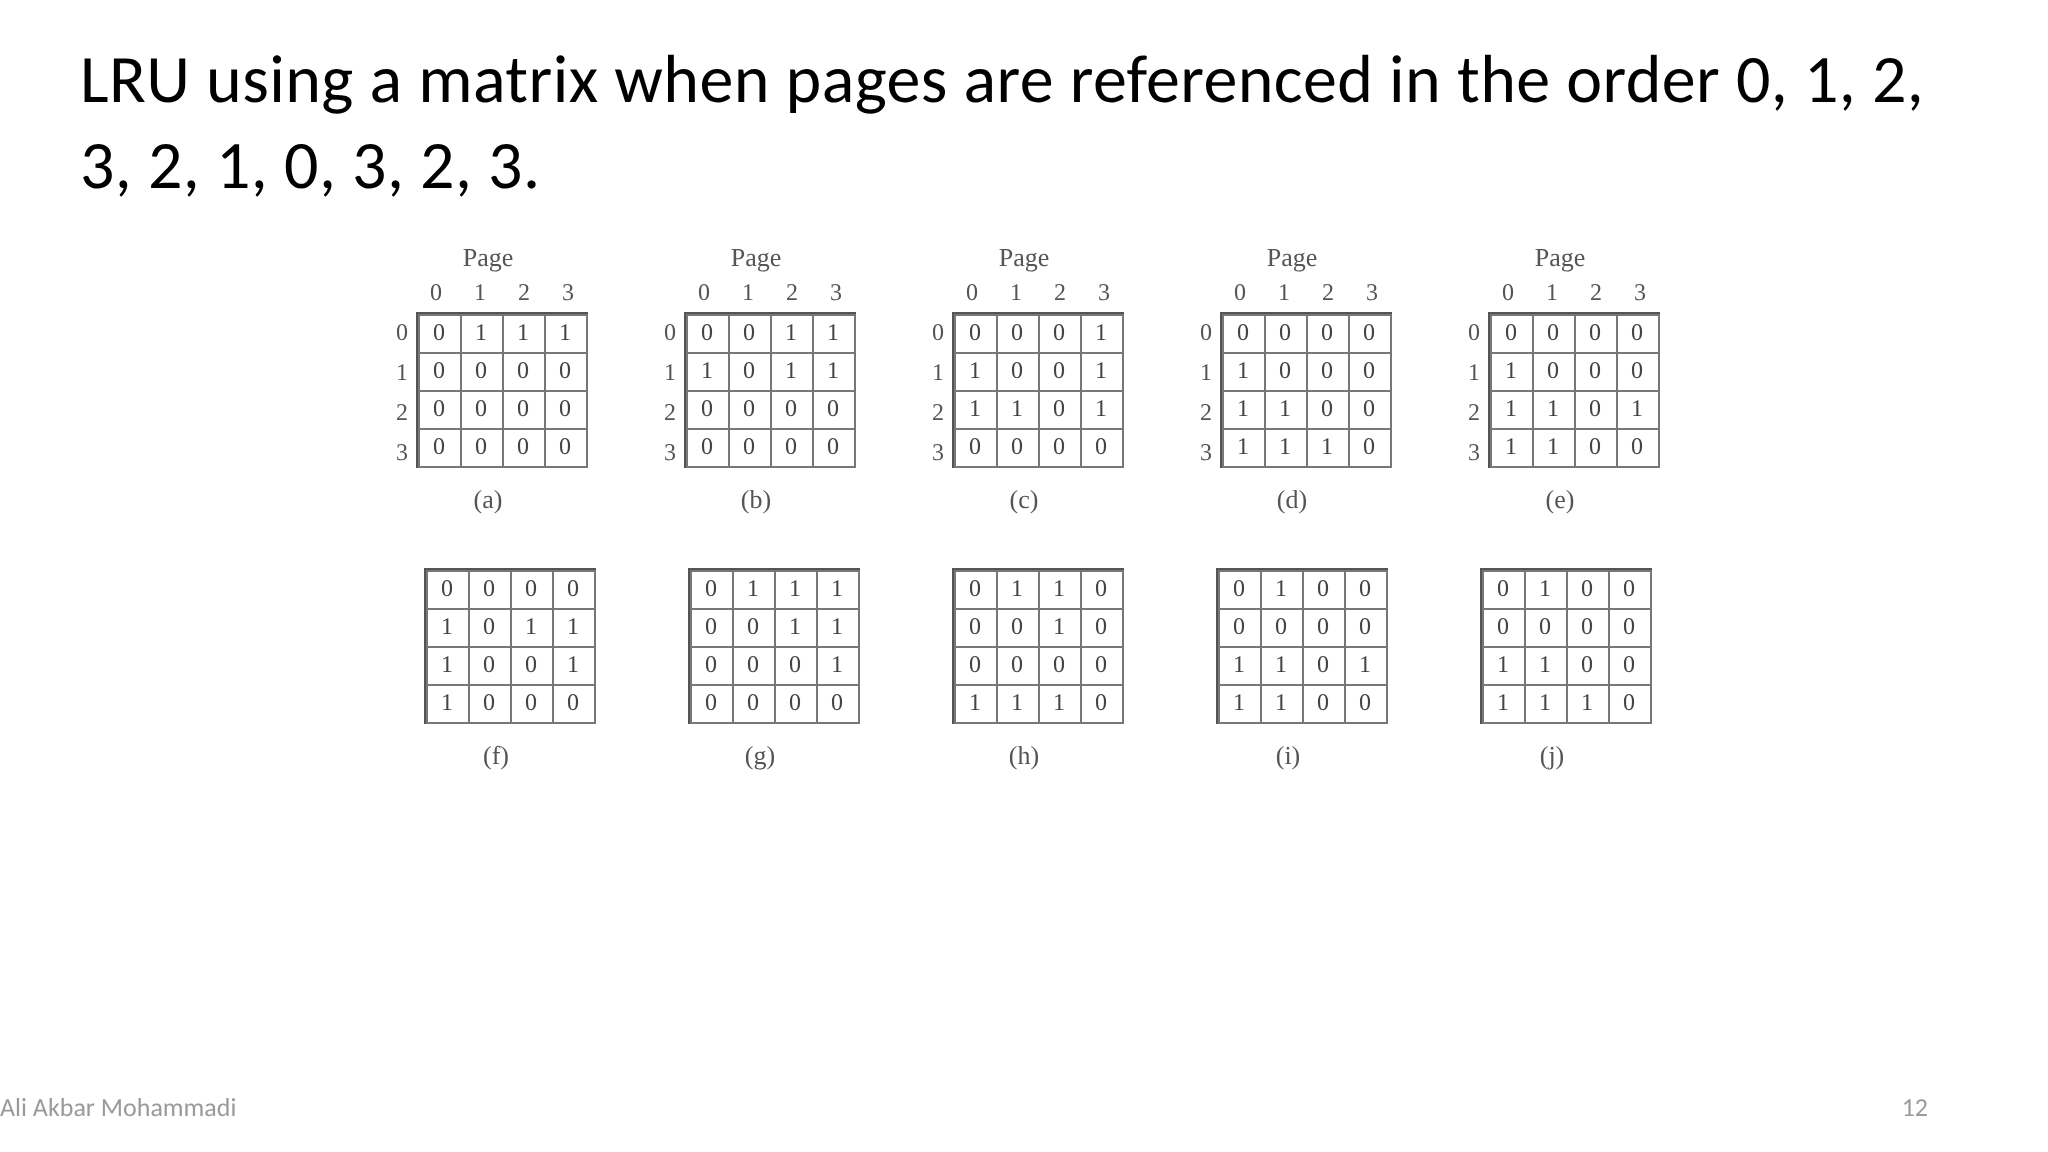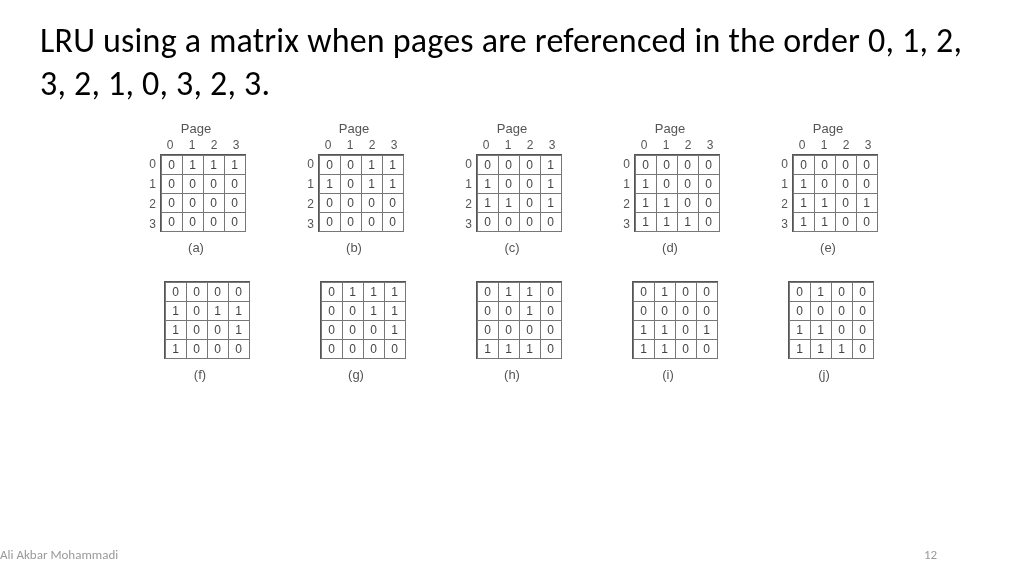--- a/index.html
+++ b/index.html
@@ -25,21 +25,22 @@
     flex-direction: column;
     align-items: center;
     gap: 26px;
     margin-top: 6px;
     font-family: Arial, Helvetica, sans-serif;
   }
   .row {
     display: flex;
     flex-direction: row;
     justify-content: flex-start;
-    gap: 56px;
+    gap: 32px;
+    font-family: Liberation Serif, serif;
   }
   .matwrap {
     display: flex;
     flex-direction: column;
     align-items: center;
   }
   .page-label {
     font-size: 13px;
     color: #555;
     margin-bottom: 2px;
@@ -91,21 +92,21 @@
     bottom: 14px;
     left: 0;
     width: 100%;
     display: flex;
     justify-content: space-between;
     padding: 0 60px 0 0;
     font-size: 13px;
     color: #9a9a9a;
   }
   .footer .author { flex: 1; }
-  .footer .pageno { width: 40px; }
+  .footer .pageno { width: 40px; text-align: right; }
 </style>
 </head>
 <body>
 
 <div class="title">LRU using a matrix when pages are referenced in the order 0, 1, 2, 3, 2, 1, 0, 3, 2, 3.</div>
 
 <div class="rows-area">
   <div class="row" id="row1">
       <div class="matwrap">
         <div class="page-label">Page</div>

